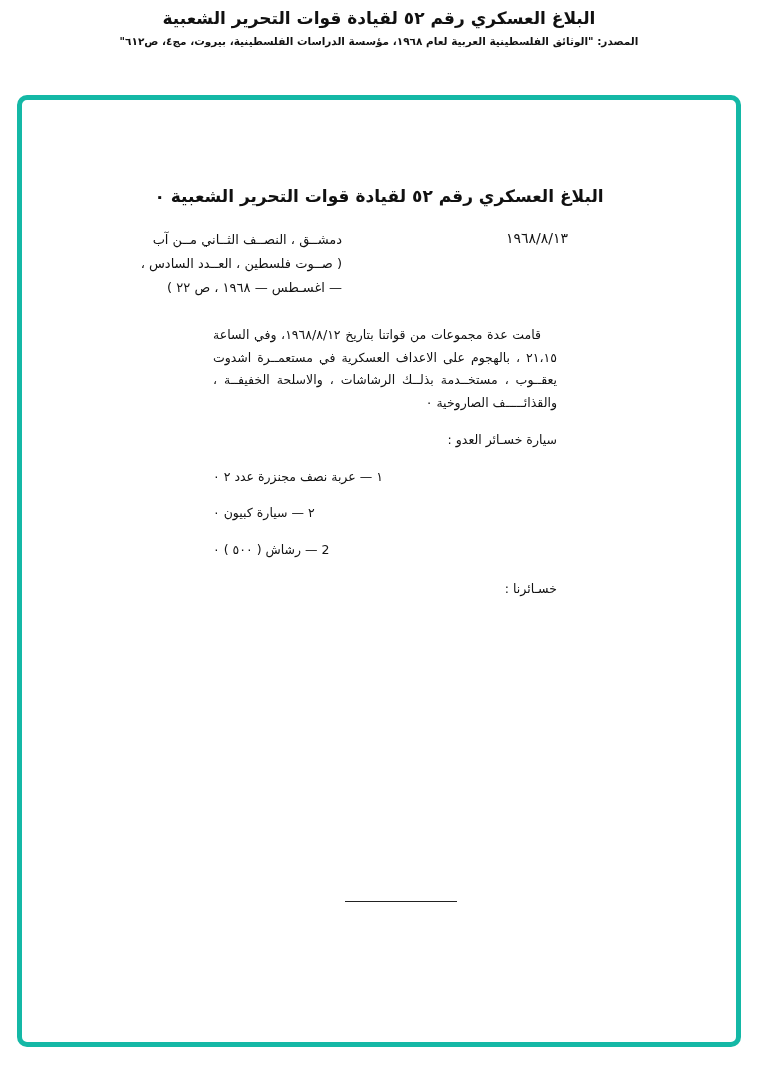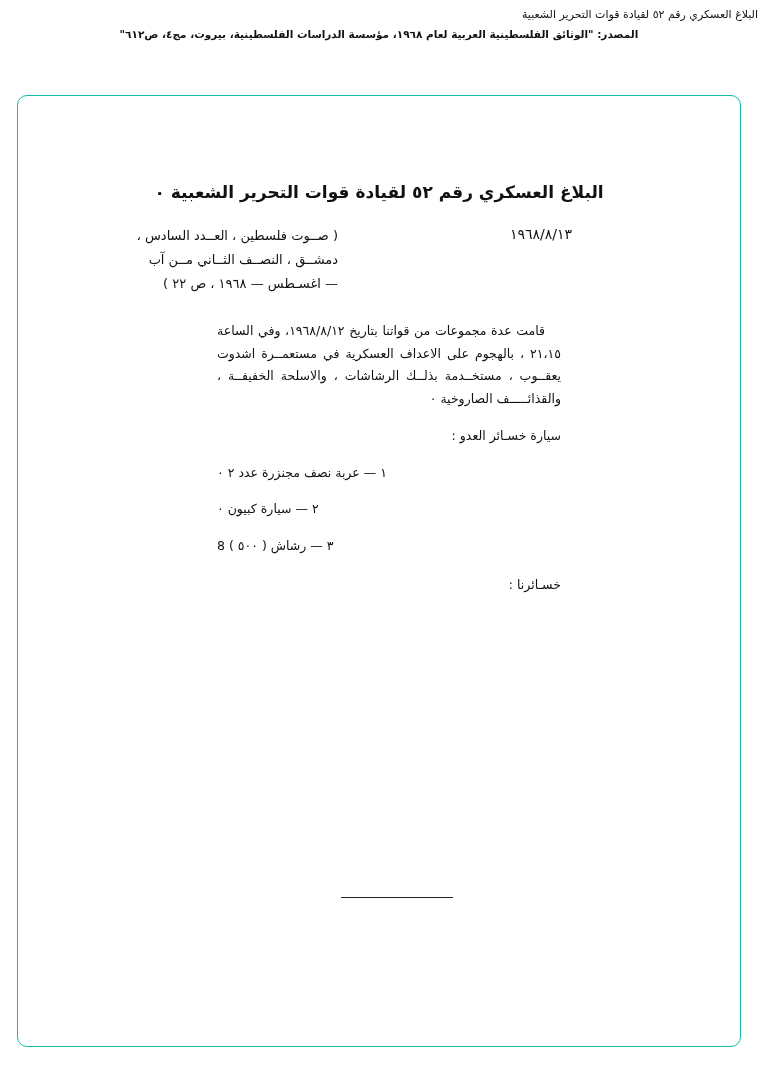--- a/index.html
+++ b/index.html
@@ -7,30 +7,30 @@
   body {
     background:#ffffff;
     font-family:"DejaVu Sans", sans-serif;
     color:#111111;
     position:relative;
     overflow:hidden;
   }
 
   
   .page-header { text-align:center; padding-top:8px; direction:rtl; }
-  .page-header-title { font-size:11px; font-weight:normal; letter-spacing:0.2px;text-align:right; }
+  .page-header-title { font-size:17px; font-weight:bold; letter-spacing:0.2px; }
   .page-header-source { font-size:10.5px; font-weight:bold; margin-top:7px; }
 
   
   .doc-frame {
     position:absolute;
     left:17px; top:95px;
     width:724px; height:952px;
     background:#ffffff;
-    border:1px solid #14b8a6;
+    border:5px solid #14b8a6;
     border-radius:10px;
     overflow:hidden;
   }
   .doc {
     position:relative;
     width:100%; height:100%;
     direction:rtl;
   }
 
   
@@ -85,33 +85,33 @@
 </div>
 
 <div class="doc-frame">
   <div class="doc">
 
     <div class="doc-title">البلاغ العسكري رقم ٥٢ لقيادة قوات التحرير الشعبية ٠</div>
 
     <div class="doc-meta">
       <div class="doc-date">١٩٦٨/٨/١٣</div>
       <div class="doc-citation">
+        <div>دمشــق ، النصــف الثــاني مــن آب</div>
         <div>( صــوت فلسطين ، العــدد السادس ،</div>
-        <div>دمشــق ، النصــف الثــاني مــن آب</div>
         <div>— اغسـطس — ١٩٦٨ ، ص ٢٢ )</div>
       </div>
     </div>
 
     <div class="doc-body">
       <p>قامت عدة مجموعات من قواتنا بتاريخ ١٩٦٨/٨/١٢، وفي الساعة ٢١،١٥ ، بالهجوم على الاعداف العسكرية في مستعمــرة اشدوت يعقــوب ، مستخــدمة بذلــك الرشاشات ، والاسلحة الخفيفــة ، والقذائـــــف الصاروخية ٠</p>
 
       <div class="losses-heading">سيارة خسـائر العدو :</div>
 
       <div class="loss-item">١ — عربة نصف مجنزرة عدد ٢ ٠</div>
       <div class="loss-item">٢ — سيارة كبيون ٠</div>
-      <div class="loss-item">٣ — رشاش ( ٥٠٠ ) 8</div>
+      <div class="loss-item">2 — رشاش ( ٥٠٠ ) ٠</div>
 
       <div class="our-losses-heading">خسـائرنا :</div>
     </div>
 
     <div class="divider-line"></div>
   </div>
 </div>
 
 </body></html>

